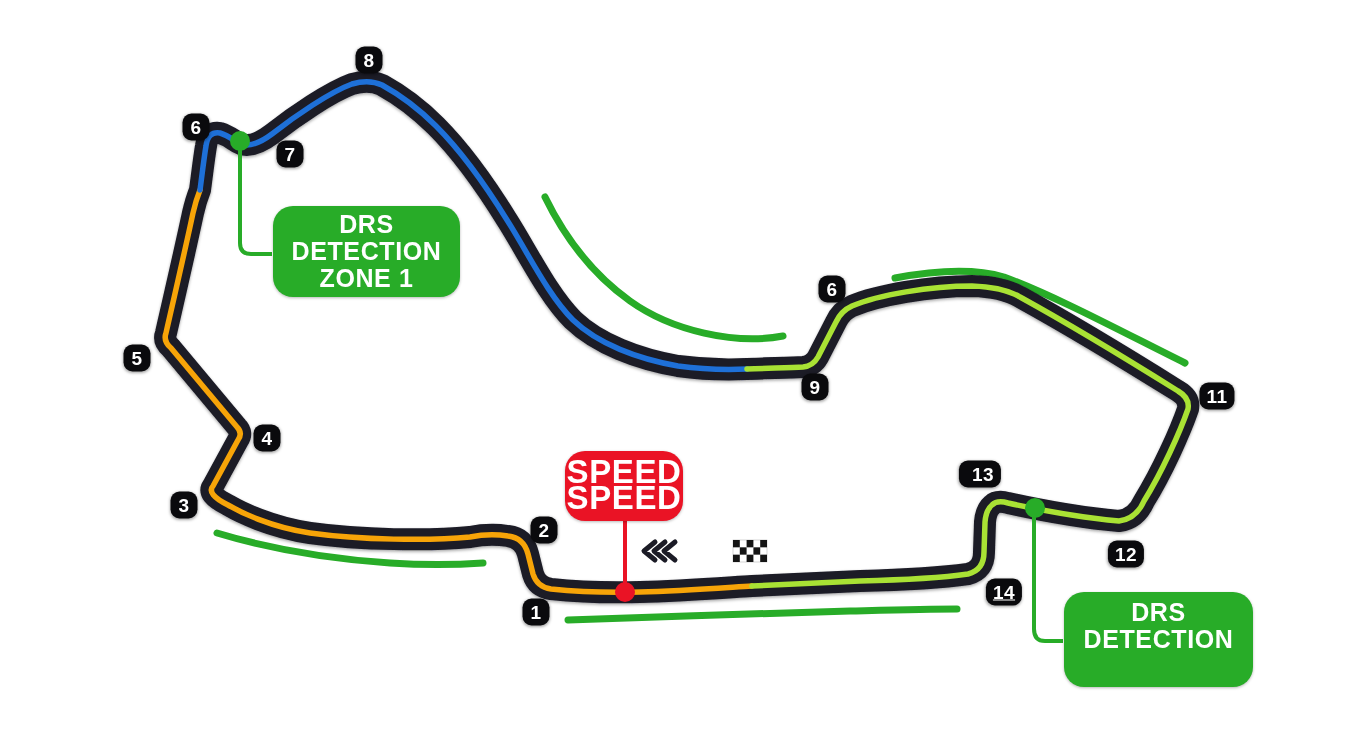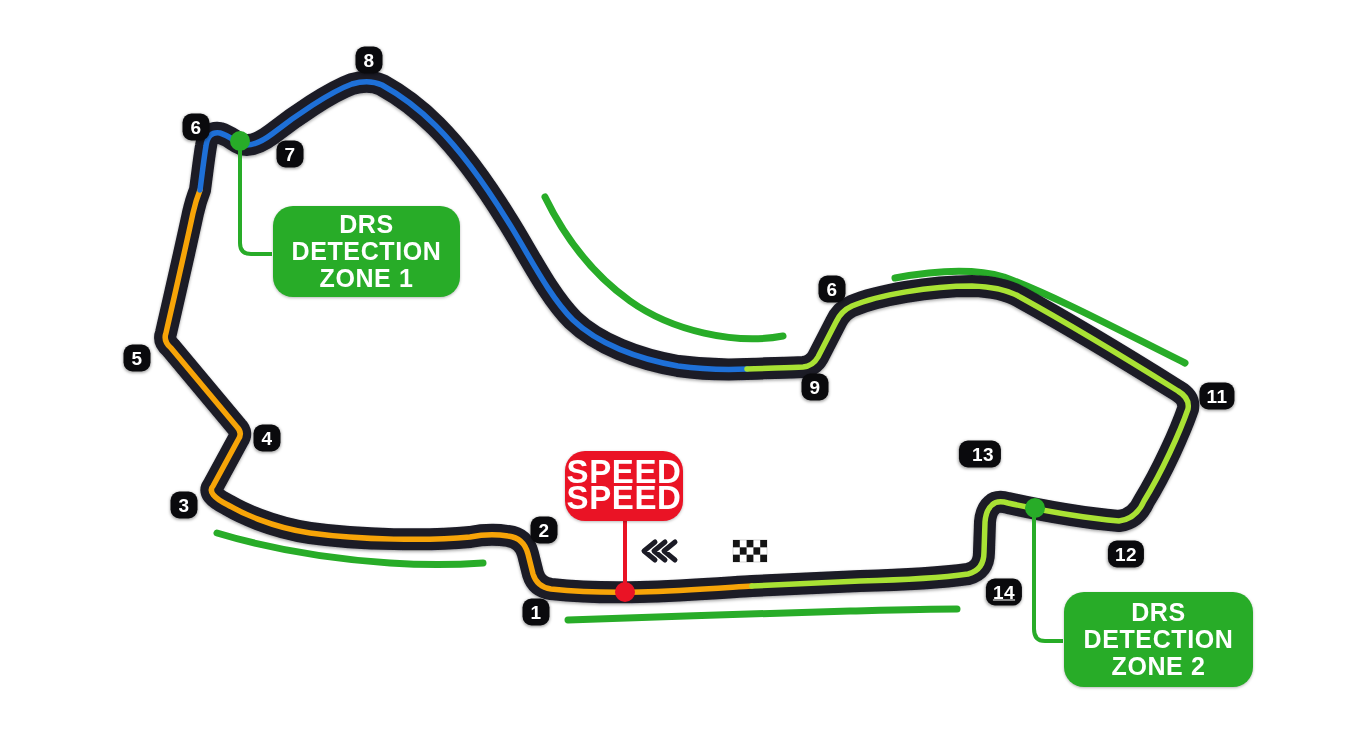--- a/index.html
+++ b/index.html
@@ -125,34 +125,33 @@
       <div class="turn-badge" style="left: 184px; top: 505px;">3</div>
       <div class="turn-badge" style="left: 267px; top: 438px;">4</div>
       <div class="turn-badge" style="left: 137px; top: 358px;">5</div>
       <div class="turn-badge" style="left: 196px; top: 127px;">6</div>
       <div class="turn-badge" style="left: 290px; top: 154px;">7</div>
       <div class="turn-badge" style="left: 369px; top: 60px;">8</div>
       <div class="turn-badge" style="left: 815px; top: 387px;">9</div>
       <div class="turn-badge" style="left: 832px; top: 289px;">6</div>
       <div class="turn-badge" style="left: 1217px; top: 396px; text-align: center;">11</div>
       <div class="turn-badge" style="left: 1126px; top: 546px; margin-top: 8px;">12</div>
-      <div class="turn-badge" style="left: 980px; top: 454px; padding-left: 13px;">13</div>
+      <div class="turn-badge" style="left: 980px; top: 474px; padding-left: 13px;">13</div>
       <div class="turn-badge" style="left: 1004px; top: 592px; text-decoration: underline;">14</div>
     </div>
 
   <div class="box green" id="drs-box-1">
     <div class="box-line">DRS</div>
     <div class="box-line">DETECTION</div>
     <div class="box-line">ZONE 1</div>
   </div>
 
   <div class="box green" id="drs-box-2">
     <div class="box-line">DRS</div>
     <div class="box-line">DETECTION</div>
-    <div class="box-line">ZONE 2</div>
   </div>
 
   <div class="box red" id="speed-trap-box">
     <div class="box-line">SPEED</div>
     <div class="box-line">SPEED</div>
   </div>
 
 </div>
 
 </body></html>

